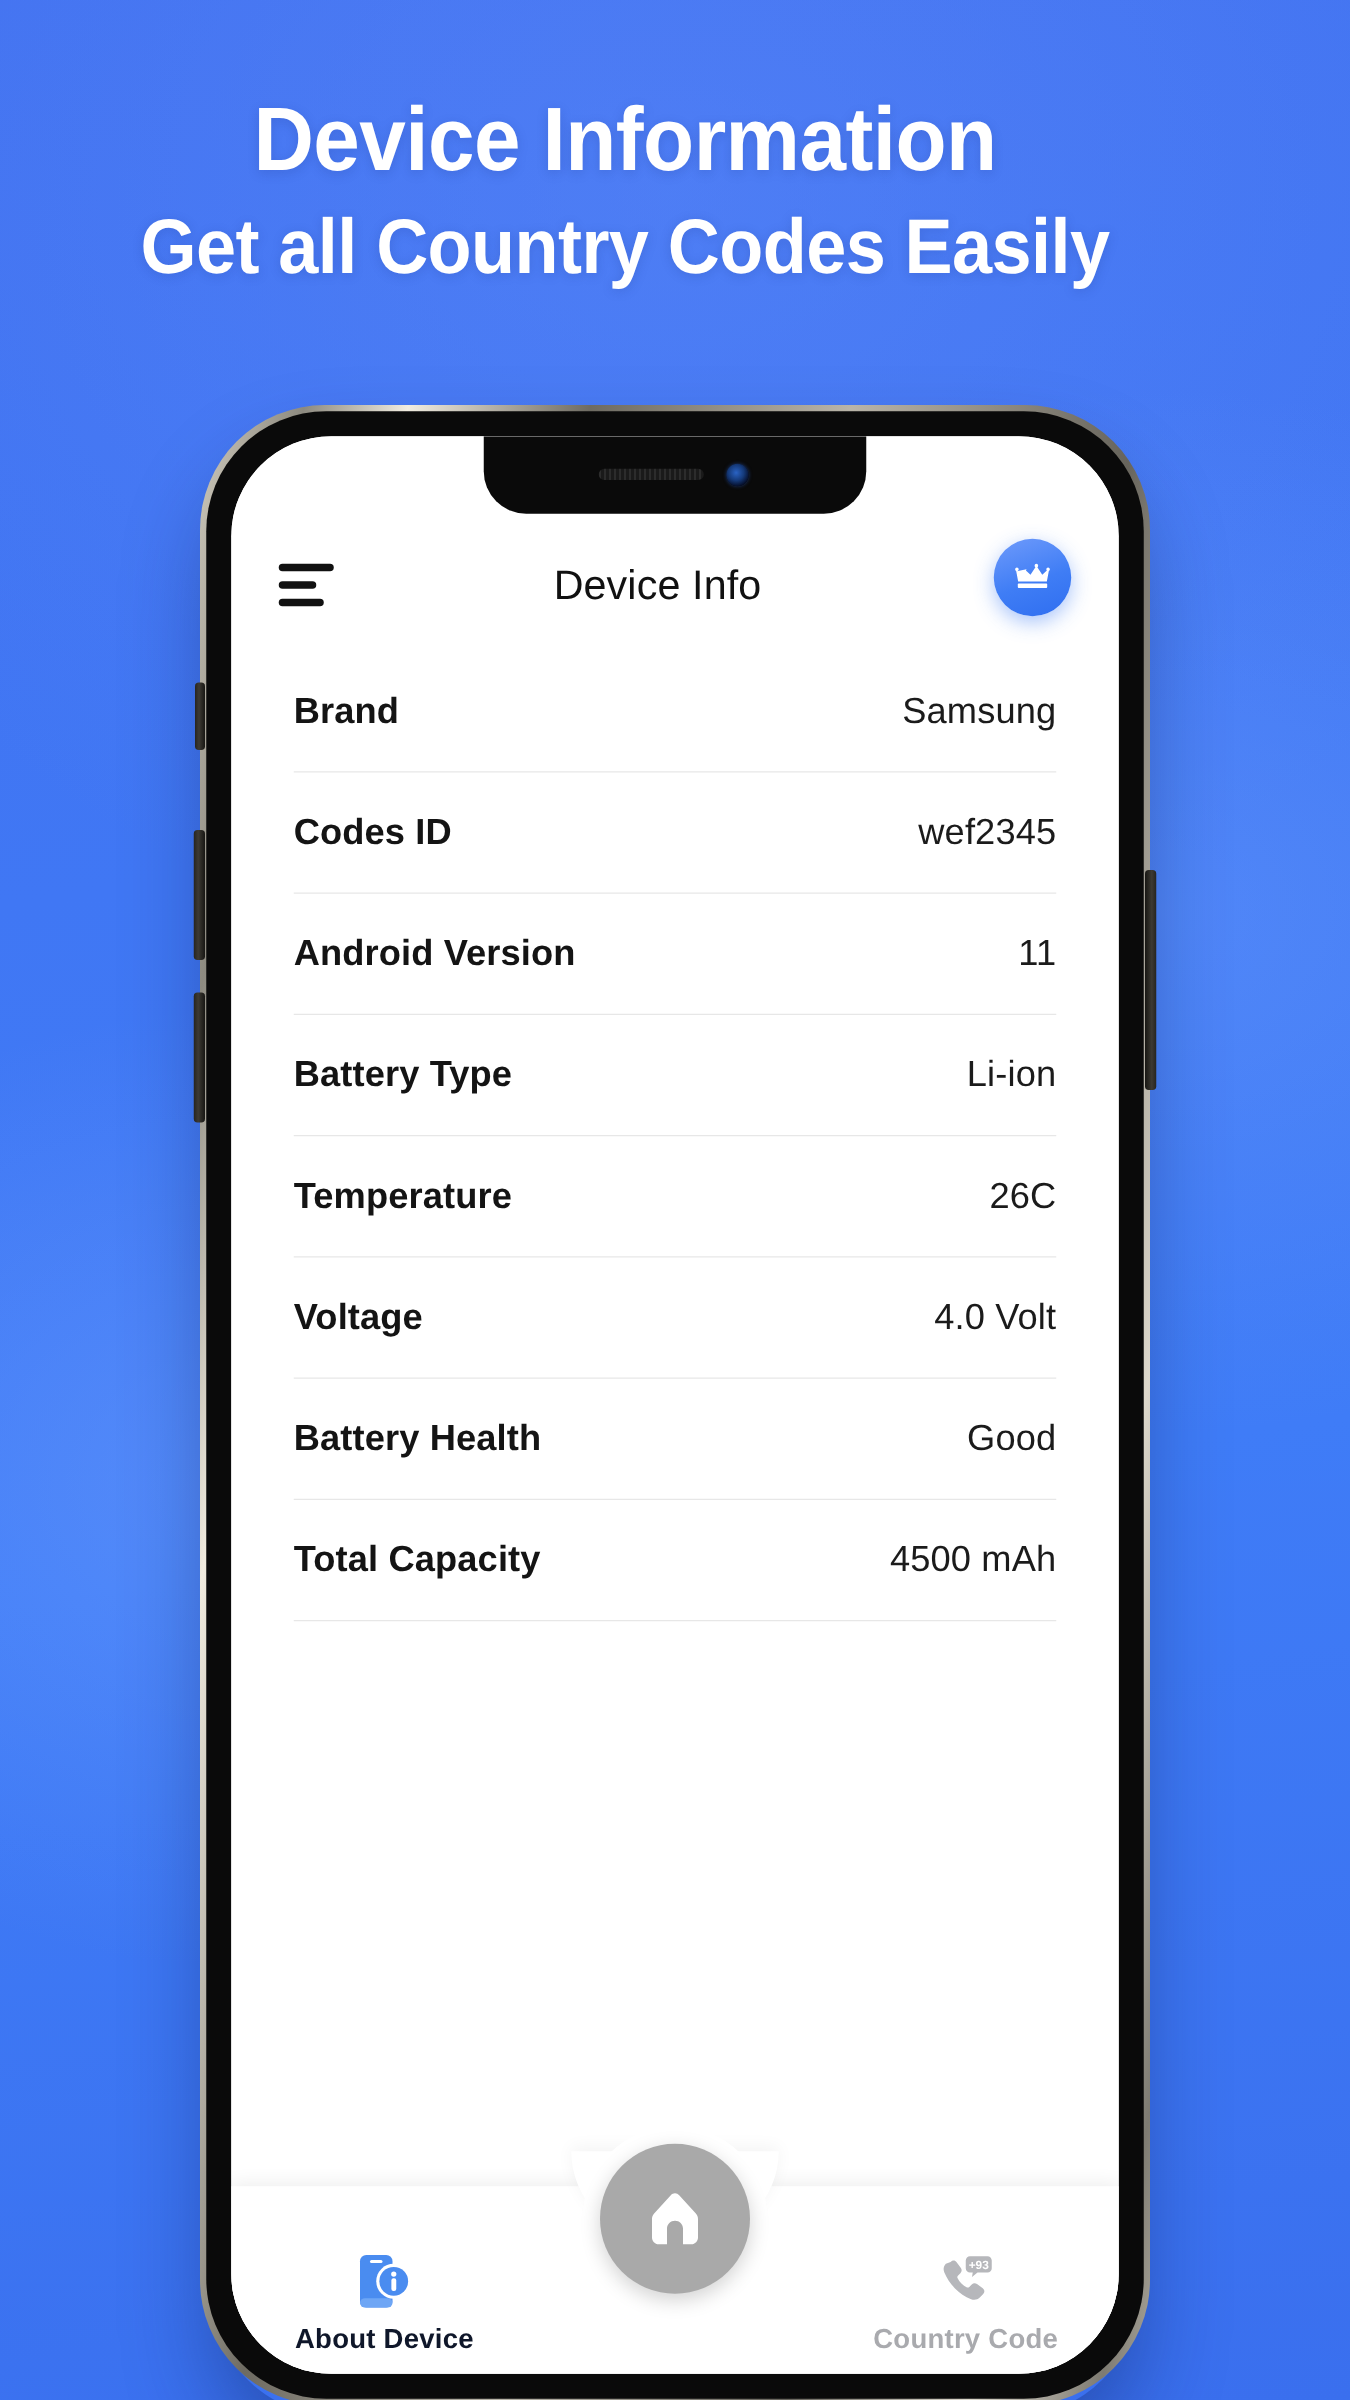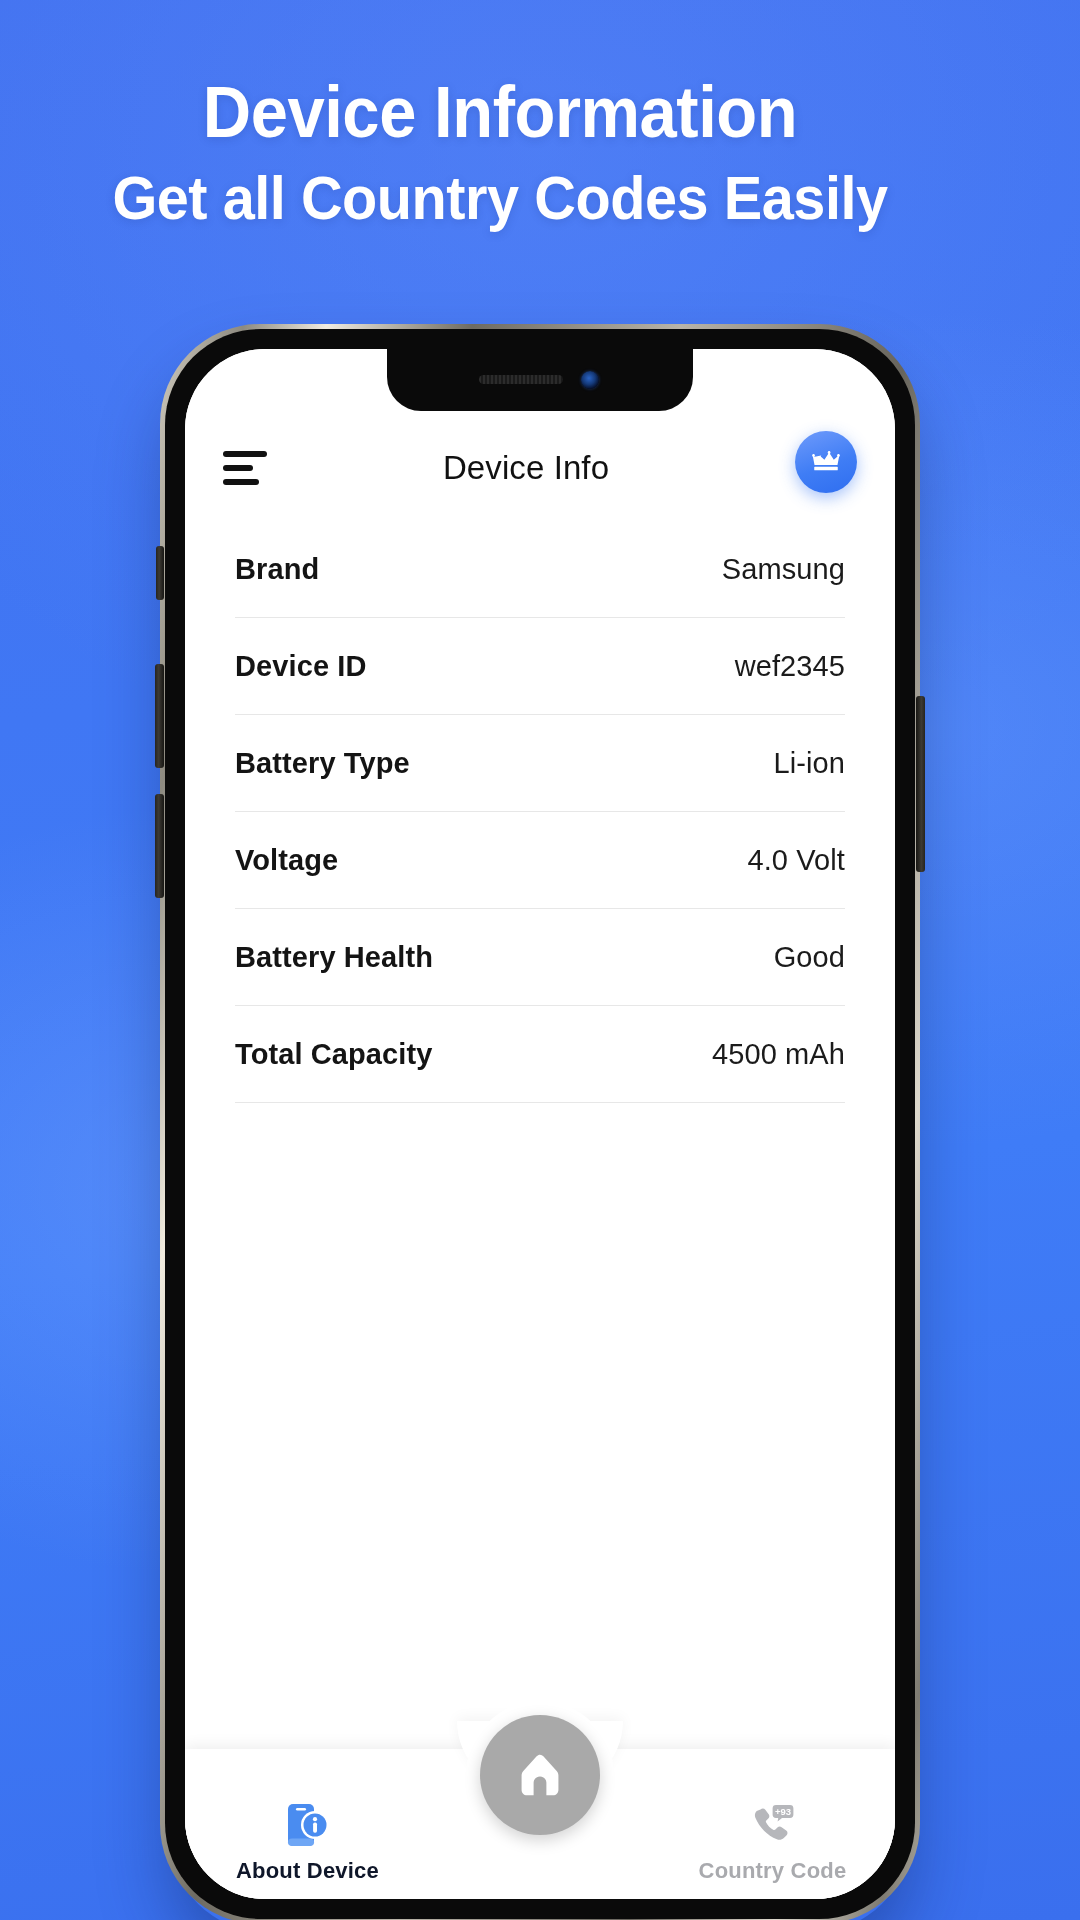--- a/index.html
+++ b/index.html
@@ -208,26 +208,34 @@
             </span>
           </div>
         </div>
 
         <div class="list">
           <div class="row">
             <span class="row-label">Brand</span>
             <span class="row-value">Samsung</span>
           </div>
           <div class="row">
-            <span class="row-label">Device ID</span>
+            <span class="row-label">Codes ID</span>
             <span class="row-value">wef2345</span>
+          </div>
+          <div class="row">
+            <span class="row-label">Android Version</span>
+            <span class="row-value">11</span>
           </div>
           <div class="row">
             <span class="row-label">Battery Type</span>
             <span class="row-value">Li-ion</span>
+          </div>
+          <div class="row">
+            <span class="row-label">Temperature</span>
+            <span class="row-value">26C</span>
           </div>
           <div class="row">
             <span class="row-label">Voltage</span>
             <span class="row-value">4.0 Volt</span>
           </div>
           <div class="row">
             <span class="row-label">Battery Health</span>
             <span class="row-value">Good</span>
           </div>
           <div class="row">

